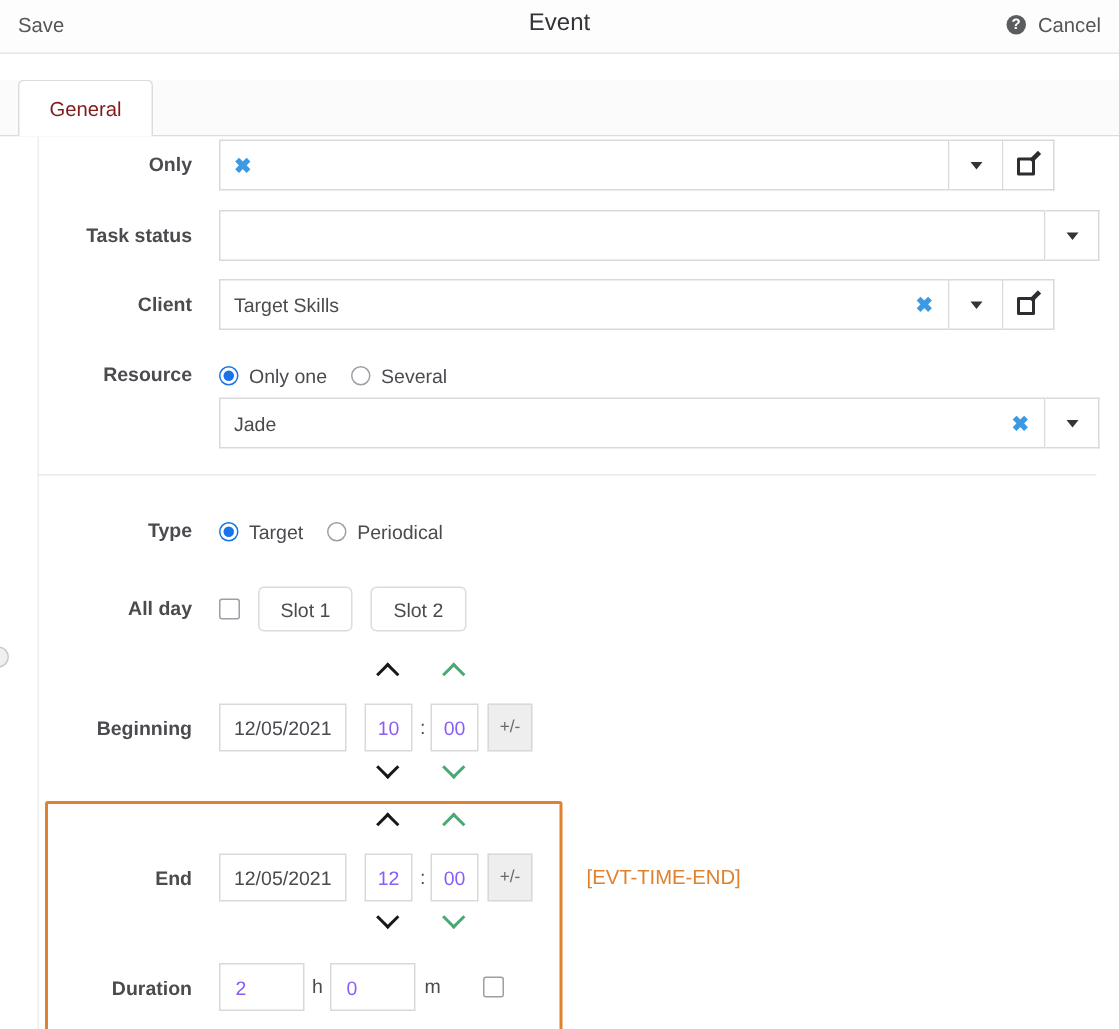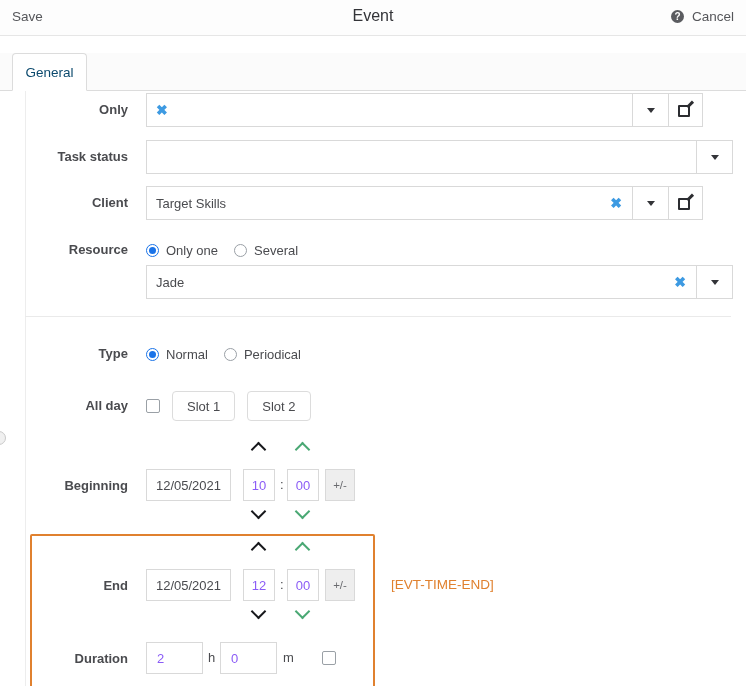--- a/index.html
+++ b/index.html
@@ -46,26 +46,26 @@
     background: #fbfbfb;
     margin-top: 17px;
   }
   .tabstrip:after {
     content: ""; position: absolute;
     left: 0; right: 0; bottom: 0; height: 1px;
     background: #dcdcdc;
   }
   .tab {
     position: absolute; left: 12px; top: 0;
-    width: 75px; height: 38px;
+    width: 90px; height: 38px;
     background: #ffffff;
     border: 1px solid #dcdcdc;
     border-bottom: 1px solid #ffffff;
     border-radius: 4px 4px 0 0;
-    font-size: 13.5px; color: #0c4a6e;
+    font-size: 13.5px; color: #7f1d1d;
     display: flex; align-items: center; justify-content: center;
     z-index: 2;
   }
 
   
   .form {
     position: relative;
     background: #ffffff;
     height: 595px;
   }
@@ -310,21 +310,21 @@
     </div>
   </div>
 
   <div class="divider" style="top:225px;"></div>
 
   <div class="row" style="top:246px;">
     <div class="lbl">Type</div>
     <div class="radios">
       <label class="radio-opt">
         <span class="radio on"></span>
-        <span>Normal</span>
+        <span>Target</span>
       </label>
       <label class="radio-opt">
         <span class="radio"></span>
         <span>Periodical</span>
       </label>
     </div>
   </div>
 
   <div class="row" style="top:298px;">
     <div class="lbl">All day</div>

